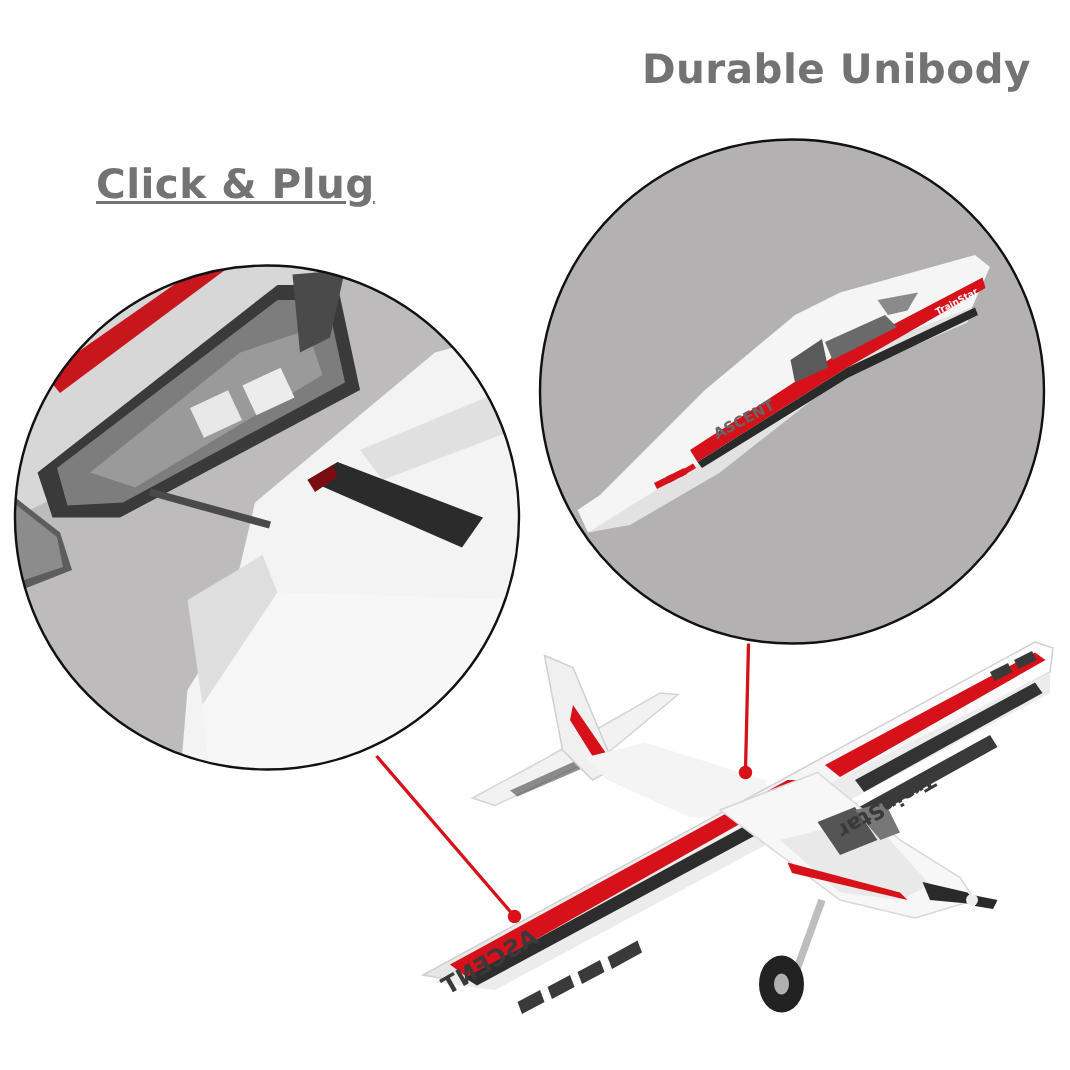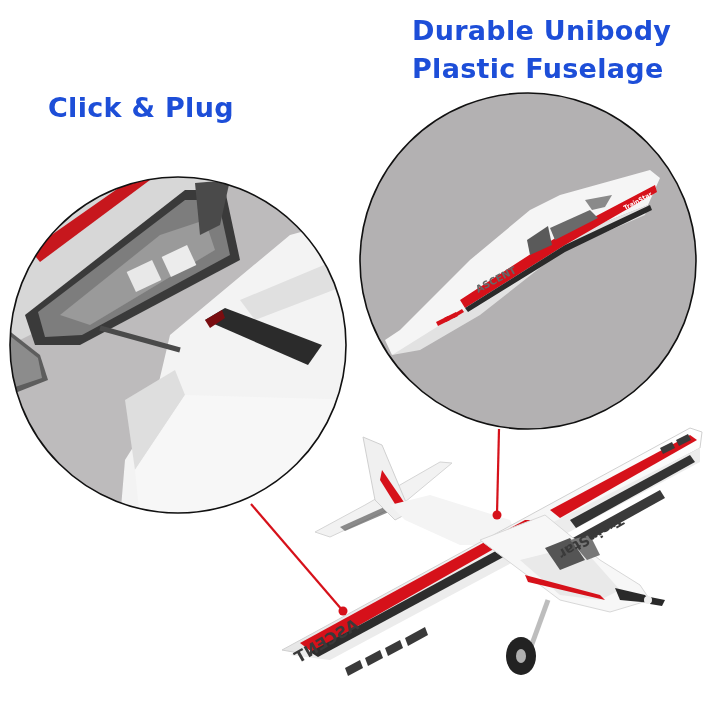--- a/index.html
+++ b/index.html
@@ -1,32 +1,31 @@
 <!DOCTYPE html>
 <html><head>
   <meta charset="utf-8">
   <style>
     html, body { margin:0; padding:0; background:#ffffff; }
     body { width:713px; height:713px; position:relative; overflow:hidden; font-family:"DejaVu Sans", sans-serif; }
-    .headline { position:absolute; font-weight:bold; color:#1d4ed8; font-size:27px; line-height:38px; letter-spacing:0.3px; margin:0; }
+    .headline { position:absolute; font-weight:bold; color:#737373; font-size:27px; line-height:38px; letter-spacing:0.3px; margin:16px; }
     .headline span { display:block; }
-    #hl-left { left:48px; top:89px; }
+    #hl-left { left:48px; top:89px;text-decoration:underline; }
     #hl-right { left:412px; top:12px; }
     svg.scene { position:absolute; left:0; top:0; }
   </style>
 </head>
 <body>
 
 <h2 class="headline" id="hl-left">
   <span>Click &amp; Plug</span>
 </h2>
 
 <h2 class="headline" id="hl-right">
   <span>Durable Unibody</span>
-  <span>Plastic Fuselage</span>
 </h2>
 
 <svg class="scene" width="713" height="713" viewBox="0 0 713 713">
   <defs>
     <clipPath id="clipL">
         <circle cx="178" cy="345" r="168"></circle>
       </clipPath>
     <clipPath id="clipR">
         <circle cx="528" cy="261" r="168"></circle>
       </clipPath>

